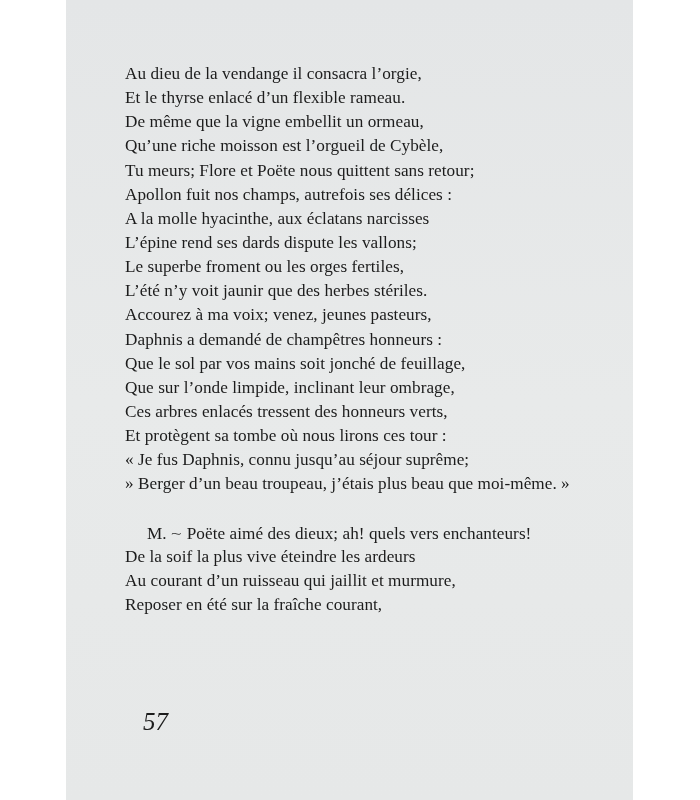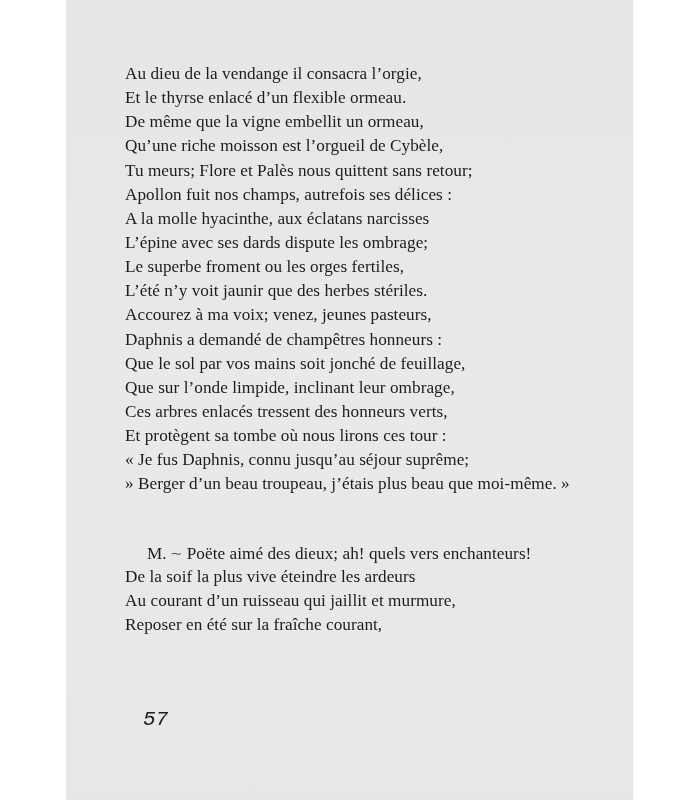--- a/index.html
+++ b/index.html
@@ -34,56 +34,55 @@
       display: block;
       white-space: nowrap;
       height: 24.15px;
     }
     .stanza-gap {
       display: block;
       height: 24.15px;
     }
     .indent {
       padding-left: 22px;
-      margin-top: 20px;
     }
     .speaker {
       margin-right: 4px;
     }
     .ornament {
       display: inline-block;
       font-size: 11px;
       vertical-align: 2px;
       margin-right: 5px;
       color: #2a2a2a;
     }
     .page-number {
       position: absolute;
       left: 77px;
       top: 708px;
-      font-family: Liberation Mono, monospace;
+      font-family: Liberation Serif, serif;
       font-style: italic;
-      font-size: 21px;
+      font-size: 25px;
       color: #1c1c1c;
     }
   </style>
 </head>
 <body>
 
 <div class="page">
   <div class="verse-block">
     <div>
       <span class="line">Au dieu de la vendange il consacra l’orgie,</span>
-      <span class="line">Et le thyrse enlacé d’un flexible ormeau.</span>
+      <span class="line">Et le thyrse enlacé d’un flexible rameau.</span>
       <span class="line">De même que la vigne embellit un ormeau,</span>
       <span class="line">Qu’une riche moisson est l’orgueil de Cybèle,</span>
-      <span class="line">Tu meurs; Flore et Palès nous quittent sans retour;</span>
+      <span class="line">Tu meurs; Flore et Poëte nous quittent sans retour;</span>
       <span class="line">Apollon fuit nos champs, autrefois ses délices :</span>
       <span class="line">A la molle hyacinthe, aux éclatans narcisses</span>
-      <span class="line">L’épine avec ses dards dispute les ombrage;</span>
+      <span class="line">L’épine rend ses dards dispute les vallons;</span>
       <span class="line">Le superbe froment ou les orges fertiles,</span>
       <span class="line">L’été n’y voit jaunir que des herbes stériles.</span>
       <span class="line">Accourez à ma voix; venez, jeunes pasteurs,</span>
       <span class="line">Daphnis a demandé de champêtres honneurs :</span>
       <span class="line">Que le sol par vos mains soit jonché de feuillage,</span>
       <span class="line">Que sur l’onde limpide, inclinant leur ombrage,</span>
       <span class="line">Ces arbres enlacés tressent des honneurs verts,</span>
       <span class="line">Et protègent sa tombe où nous lirons ces tour :</span>
       <span class="line">« Je fus Daphnis, connu jusqu’au séjour suprême;</span>
       <span class="line">» Berger d’un beau troupeau, j’étais plus beau que moi-même. »</span>

